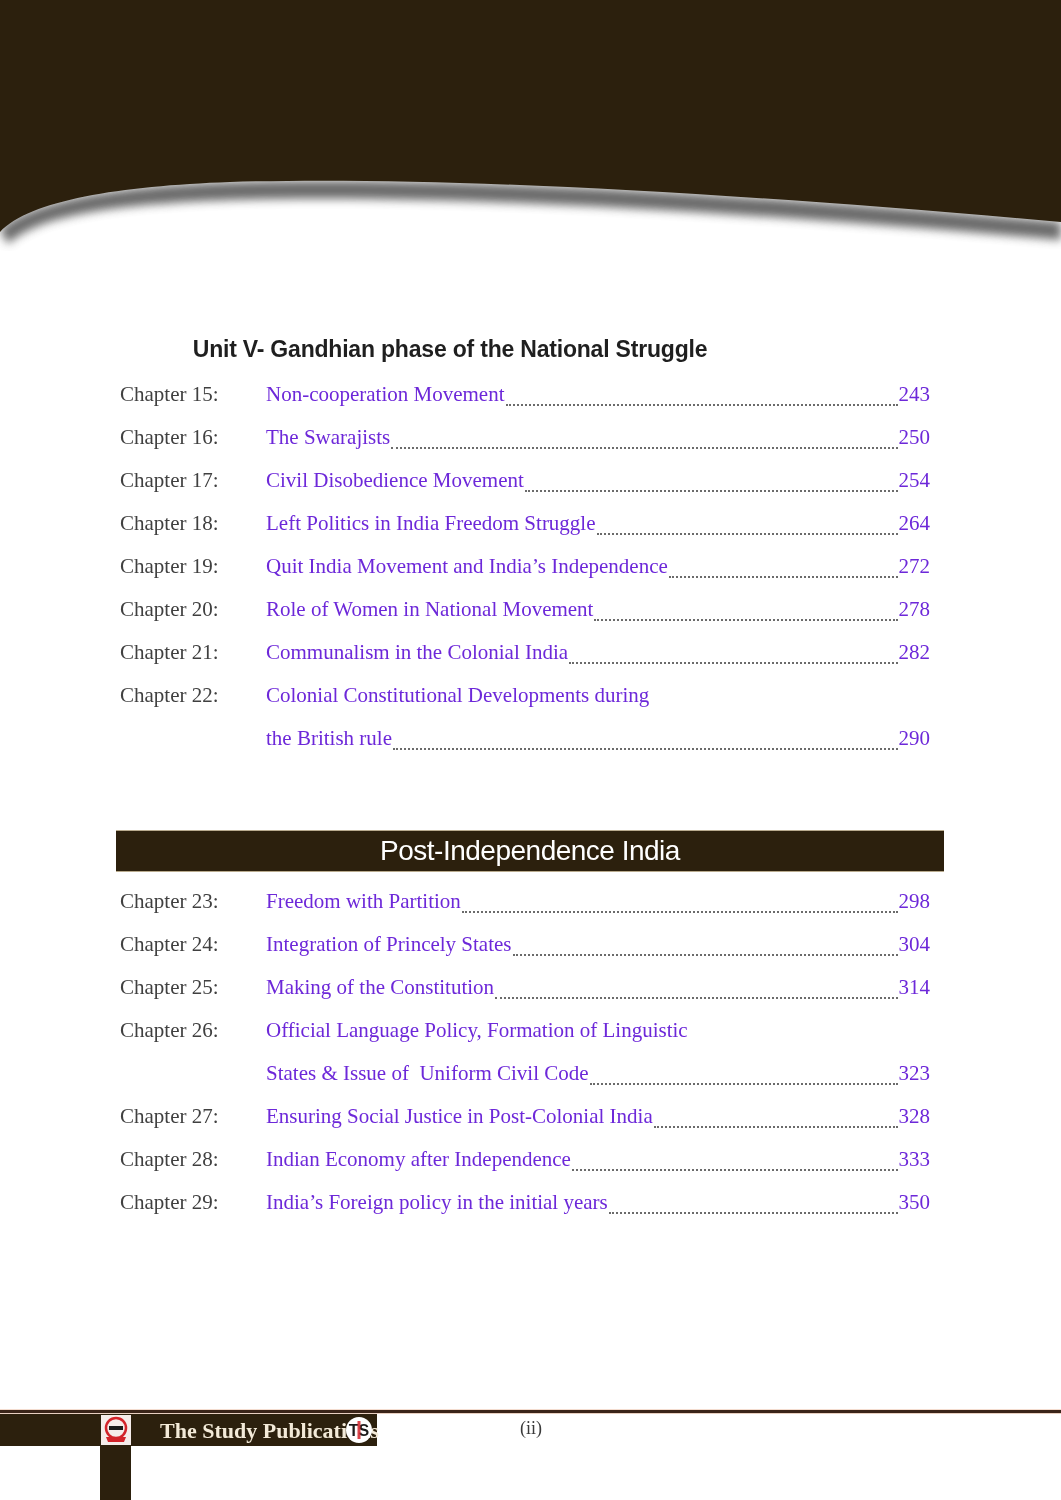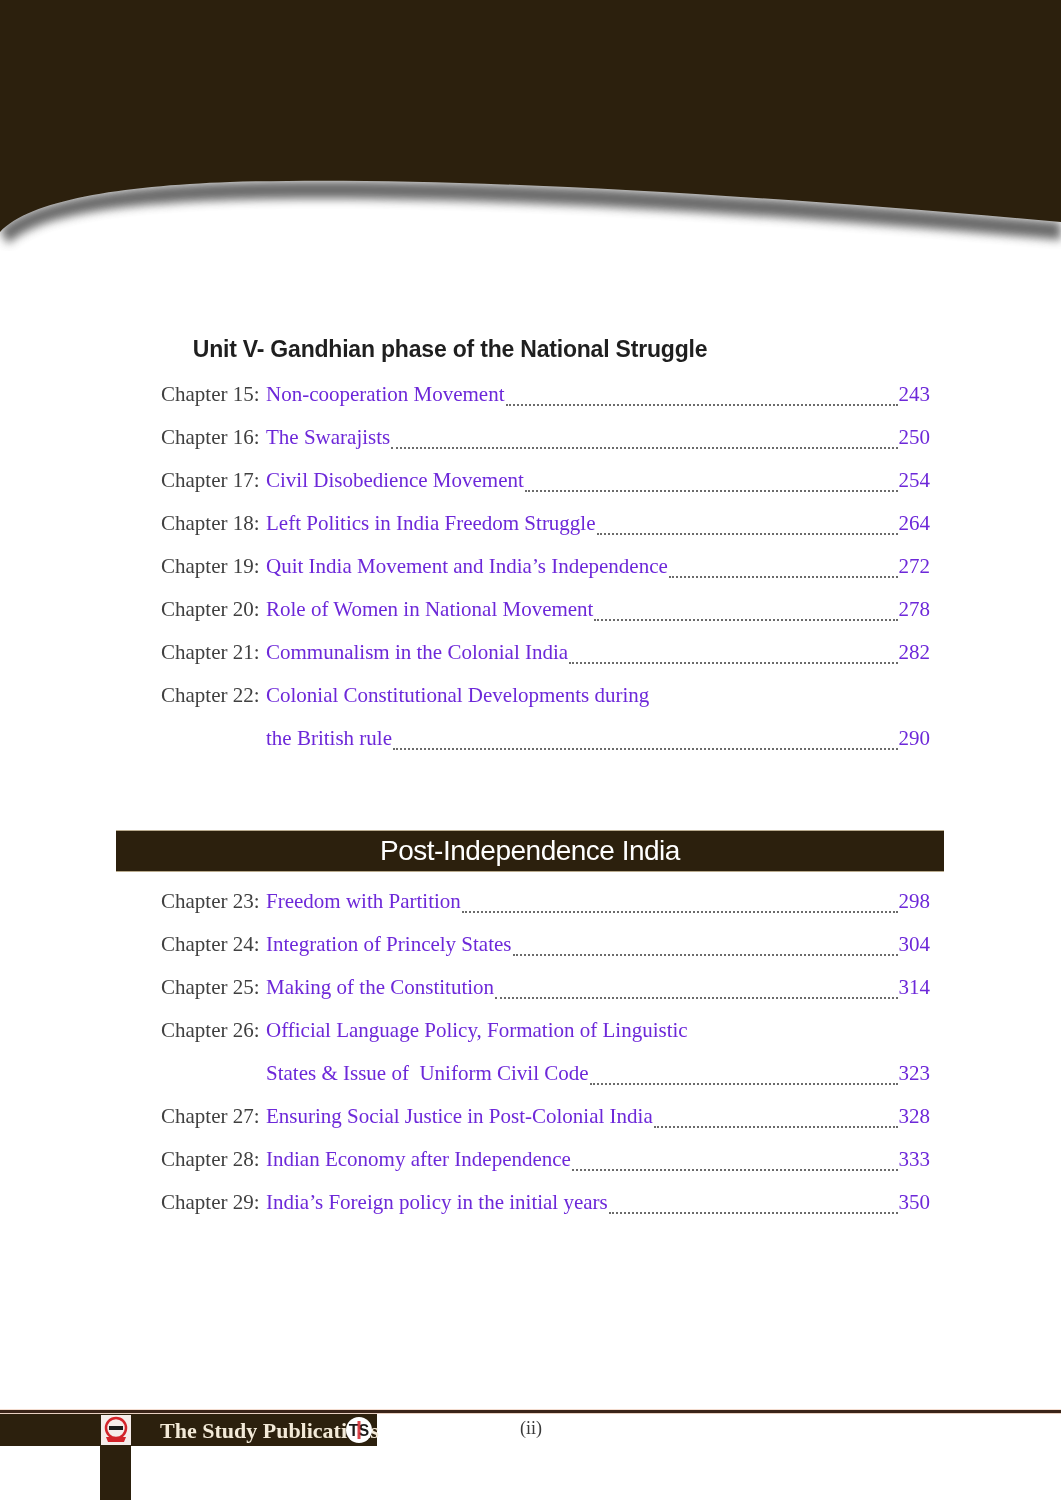--- a/index.html
+++ b/index.html
@@ -9,21 +9,21 @@
       font-family: "Liberation Serif", "DejaVu Serif", serif;
     }
     .header-band { position: absolute; left: 0; top: 0; width: 1061px; height: 260px; }
     .unit-heading {
       position: absolute; left: 0; width: 900px; top: 336px; text-align: center;
       font-family: "Liberation Sans", "DejaVu Sans", sans-serif;
       font-weight: bold; font-size: 23px; color: #1f1f1f; letter-spacing: -0.2px;
     }
     .toc-list { position: absolute; left: 120px; width: 810px; }
     .toc-row { position: relative; height: 43px; font-size: 21px; line-height: 28px; }
-    .toc-row .chap { position: absolute; left: 0; top: 0; color: #404040; margin-left: 41px; }
+    .toc-row .chap { position: absolute; left: 0; top: 0; color: #404040; }
     .toc-row .title-wrap {
       position: absolute; left: 146px; right: 0; top: 0;
       display: flex; align-items: flex-end; color: #6d28d9;
     }
     .toc-row .title { white-space: nowrap; }
     .toc-row .leader {
       flex: 1; margin: 0 1px; height: 6px;
       border-bottom: 2px dotted #6b6b6b; transform: translateY(-2px);
     }
     .toc-row .page { white-space: nowrap; }

